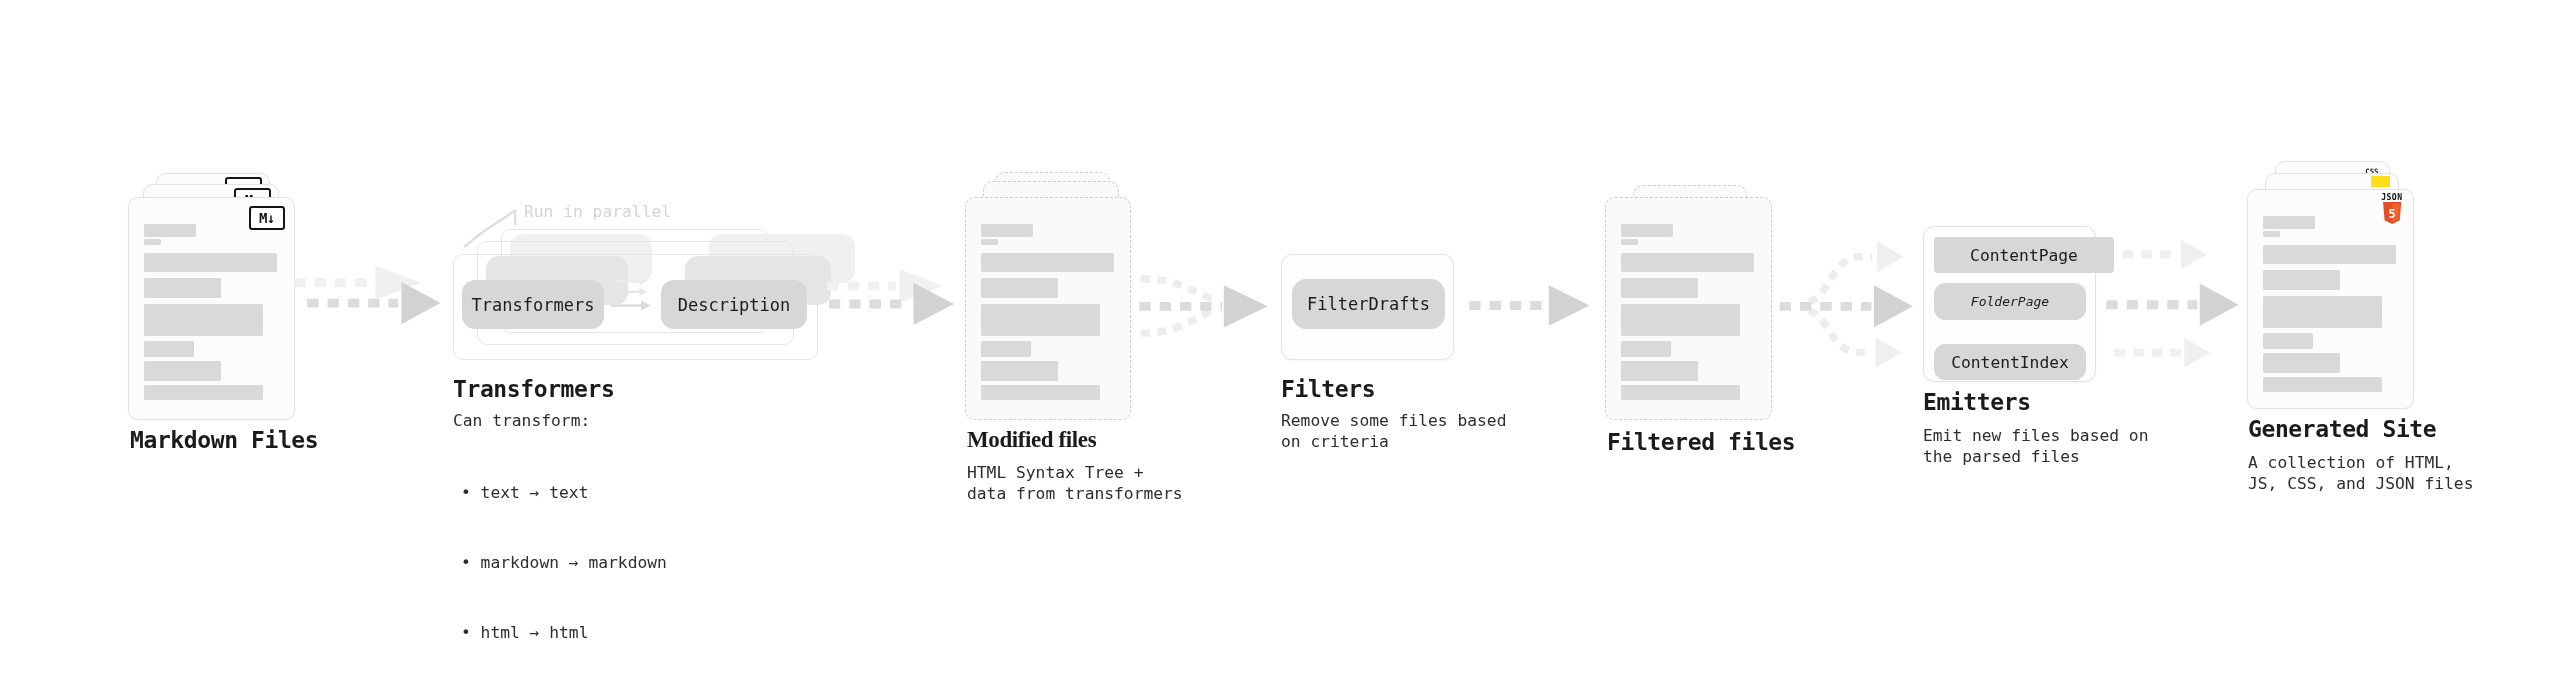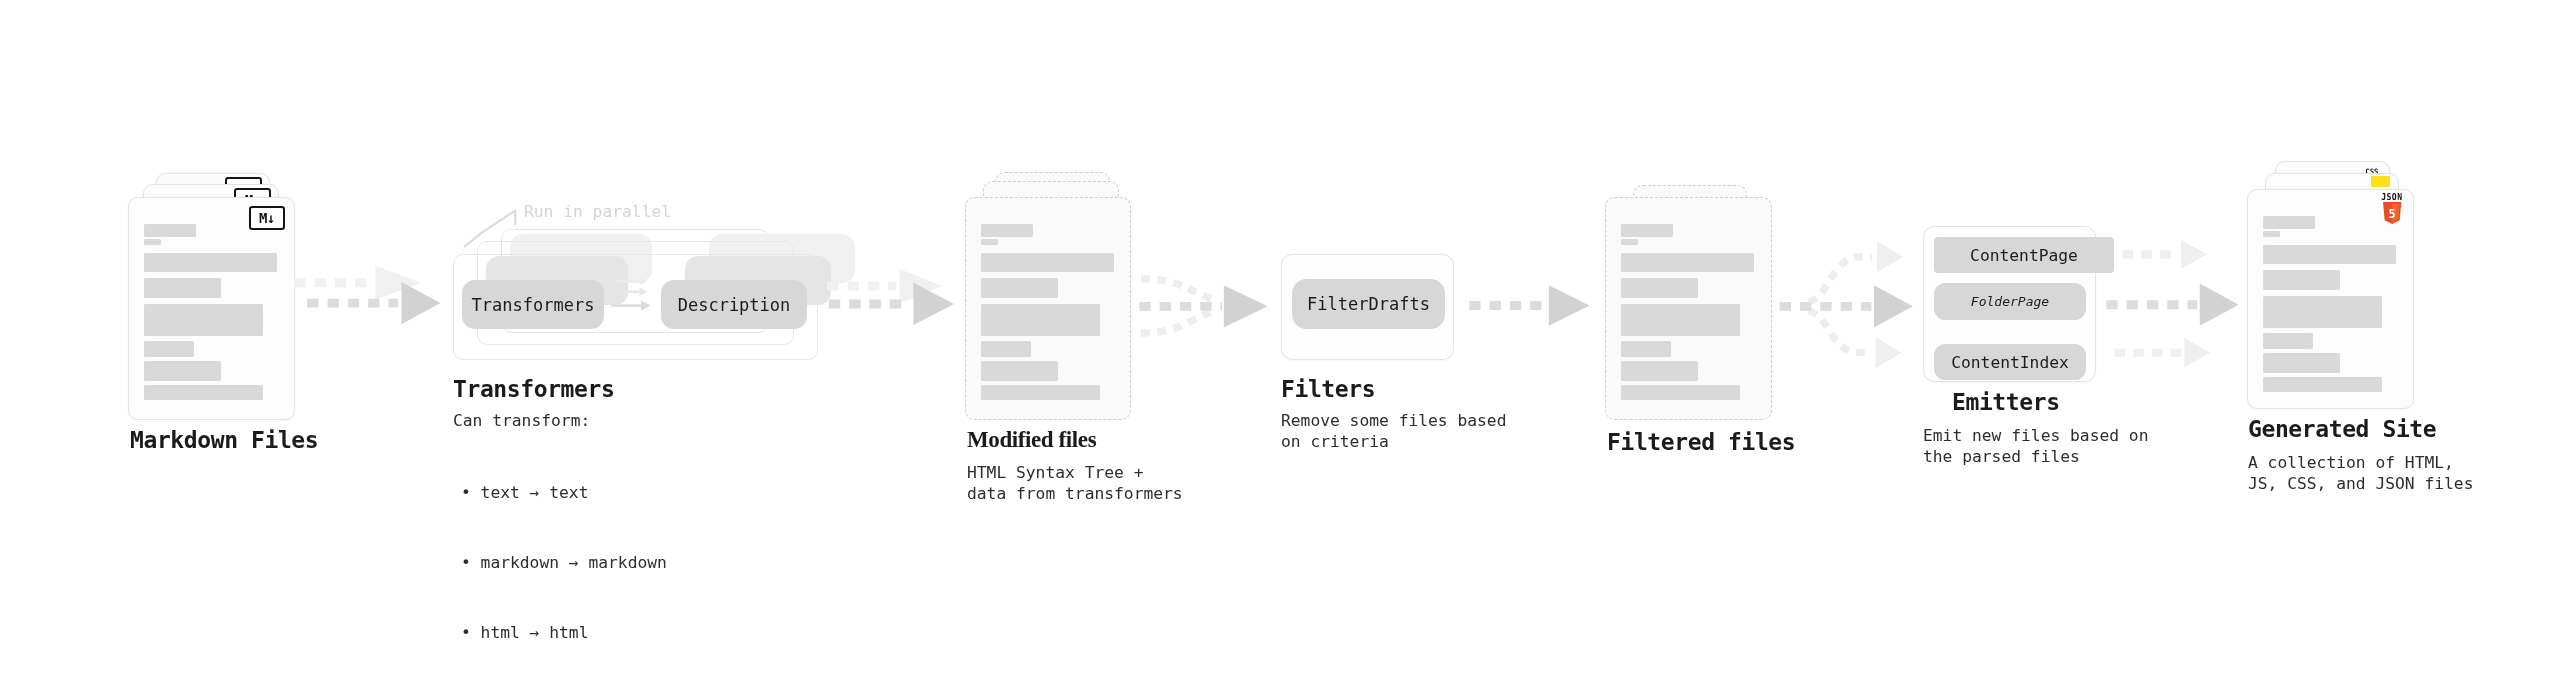--- a/index.html
+++ b/index.html
@@ -154,21 +154,21 @@
         </div>
     </div>
     <div class="title" style="left:1607px;top:429px;">Filtered files</div>
   </div>
 
   <div>
     <div class="panel" style="left:1923px;top:226px;width:173px;height:156px;"></div>
     <div class="pill front" style="left:1934px;top:237px;width:180px;height:36px;border-radius:4px;font-size:16.3px;">ContentPage</div>
     <div class="pill front" style="left:1934px;top:283px;width:152px;height:37px;border-radius:11.4px;font-size:13px;font-style:italic;">FolderPage</div>
     <div class="pill front" style="left:1934px;top:332px;width:152px;height:36px;border-radius:11.4px;font-size:16.3px;margin-top:12px;">ContentIndex</div>
-    <div class="title" style="left:1923px;top:389px;margin-left:29px;">Emitters</div>
+    <div class="title" style="left:1923px;top:389px;">Emitters</div>
     <div class="body-text" style="left:1923px;top:425px;">Emit new files based on
 the parsed files</div>
   </div>
 
   <div>
     <div class="doc solid" style="left:2275px;top:161px;width:115px;height:195px;">
       <div class="css-badge">
         <span class="css-text">CSS</span>
         <span class="css-underline"></span>
       </div>

